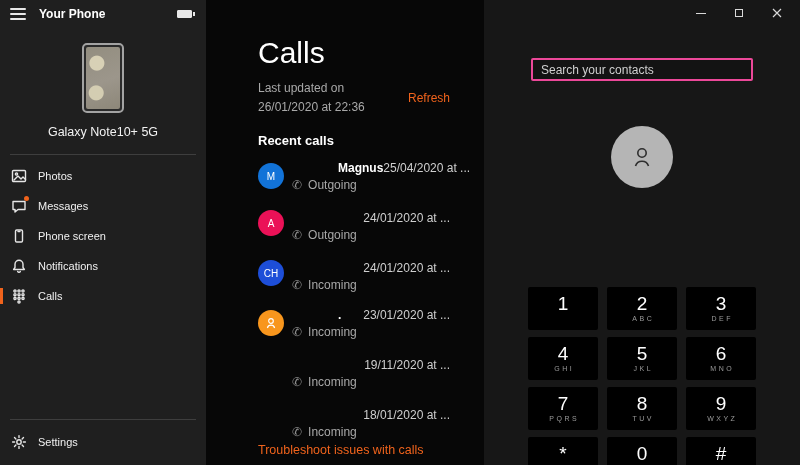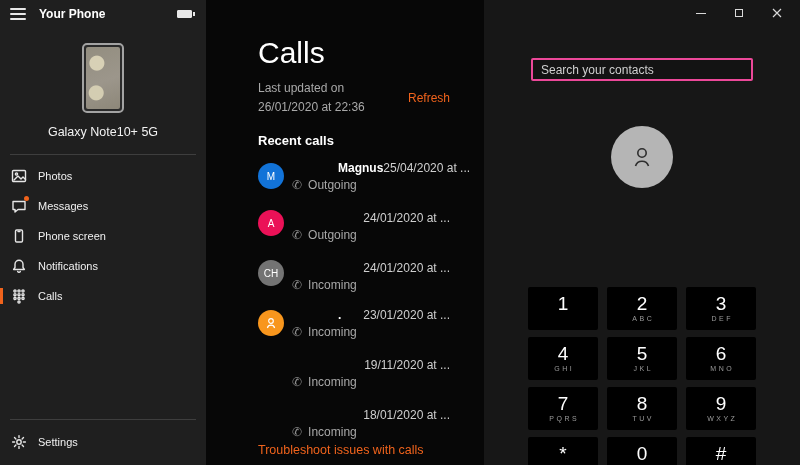--- a/index.html
+++ b/index.html
@@ -203,21 +203,21 @@
             <span class="call-date">24/01/2020 at ...</span>
           </div>
           <div class="call-line2">
             <span class="call-dir-icon">✆</span>
             <span>Outgoing</span>
           </div>
         </div>
       </div>
 
       <div class="call-row">
-        <div class="avatar" style="background-color: #737373;">
+        <div class="avatar" style="background-color: #1d4ed8;">
           <span>CH</span>
         </div>
         <div class="call-main">
           <div class="call-line1">
             <span class="call-name"></span>
             <span class="call-date">24/01/2020 at ...</span>
           </div>
           <div class="call-line2">
             <span class="call-dir-icon">✆</span>
             <span>Incoming</span>

